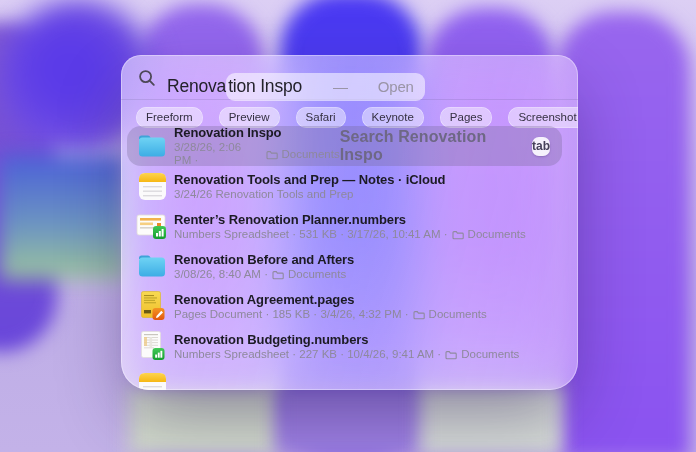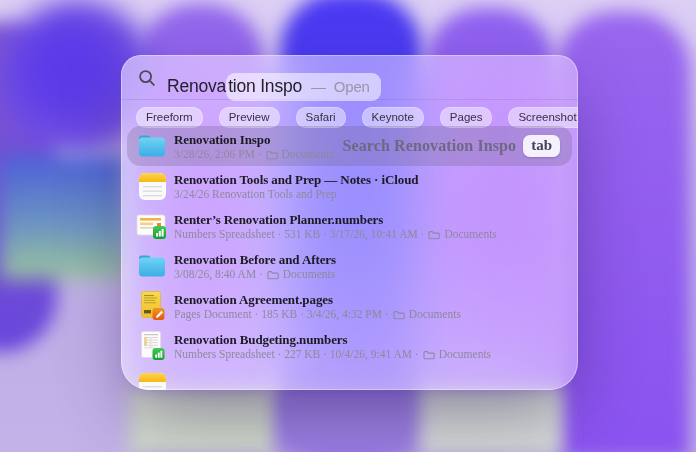--- a/index.html
+++ b/index.html
@@ -35,43 +35,43 @@
     -webkit-backdrop-filter:blur(26px) saturate(160%);
     backdrop-filter:blur(26px) saturate(160%);
     box-shadow:0 30px 70px -10px rgba(35,15,80,0.45),inset 0 0 0 1px rgba(255,255,255,0.35);
   }
   
   .searchrow{display:flex;align-items:center;height:28px;padding:9px 16px 0 17px;}
   .mag{flex:0 0 auto;margin-right:11px;display:flex;}
   .stext{display:flex;align-items:baseline;font-size:17.5px;font-weight:500;
     color:#23222a;letter-spacing:-0.2px;white-space:pre;margin-top:16px;}
   .compill{display:flex;align-items:baseline;background:rgba(255,255,255,0.55);
-    border-radius:9px;padding:3px 11px 4px 2px;margin:-3px 0 -4px 0;}
+    border-radius:9px;padding:3px 11px 4px 2px;margin:-3px 0 -4px 0;gap:22px;}
   .hintsep{color:#9a95a6;font-size:15px;margin-left:9px;}
   .hint{color:#9a95a6;font-size:15px;margin-left:8px;}
   .divider{height:1px;margin-top:7px;background:rgba(90,78,122,0.16);}
   
   .pills{display:flex;gap:16px;margin:7px 0 0 15px;}
   .pill{background:rgba(255,255,255,0.45);border-radius:12px;padding:4px 10px 5px;
     font-size:11.5px;font-weight:500;color:#353142;line-height:12px;
     box-shadow:inset 0 0 0 0.5px rgba(255,255,255,0.5);}
   
-  .list{position:absolute;left:6px;right:6px;top:71px;font-family:Liberation Serif, serif;}
+  .list{position:absolute;left:6px;right:16px;top:71px;}
   .row{height:40px;border-radius:14px;display:flex;align-items:center;padding:0 10px 0 7px;}
   .row.selected{background:rgba(112,102,142,0.30);}
   .ric{width:36px;height:34px;display:flex;align-items:center;justify-content:center;flex:0 0 auto;}
   .rtx{margin-left:4px;min-width:0;}
   .rtitle{font-size:13px;font-weight:700;color:#1c1b24;line-height:15px;letter-spacing:-0.1px;}
   .rsub{display:flex;align-items:center;gap:4px;font-size:11.5px;color:#8e899c;
     line-height:13px;margin-top:1px;font-weight:500;}
   .mfold{display:flex;margin-top:1px;}
   .raction{margin-left:auto;display:flex;align-items:center;gap:7px;padding-right:2px;}
   .atext{font-size:16px;font-weight:700;color:#6e6885;letter-spacing:0.1px;}
-  .tabkey{font-size:15px;font-weight:600;color:#46415a;background:rgba(252,250,255,0.92);
-    border-radius:7px;padding:2px 8px 3px;box-shadow:0 1px 2px rgba(50,30,90,0.25);}
+  .tabkey{font-size:12px;font-weight:600;color:#46415a;background:rgba(252,250,255,0.92);
+    border-radius:7px;padding:2px 0 3px;box-shadow:0 1px 2px rgba(50,30,90,0.25);}
 </style>
 </head>
 <body>
 
 <div class="stage">
 
   <div class="bgel colA"></div>
   <div class="bgel colB"></div>
   <div class="bgel colC"></div>
   <div class="bgel colD"></div>

